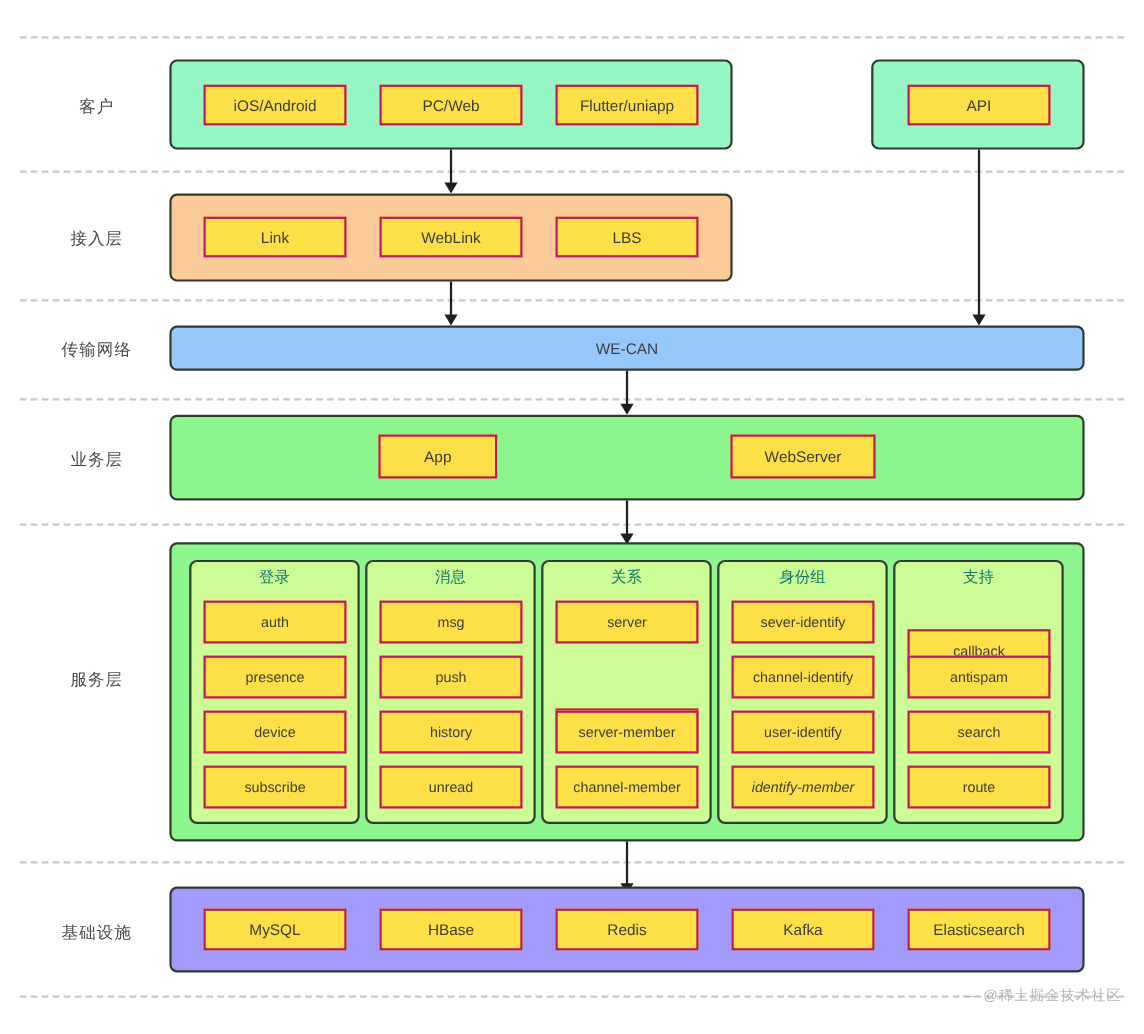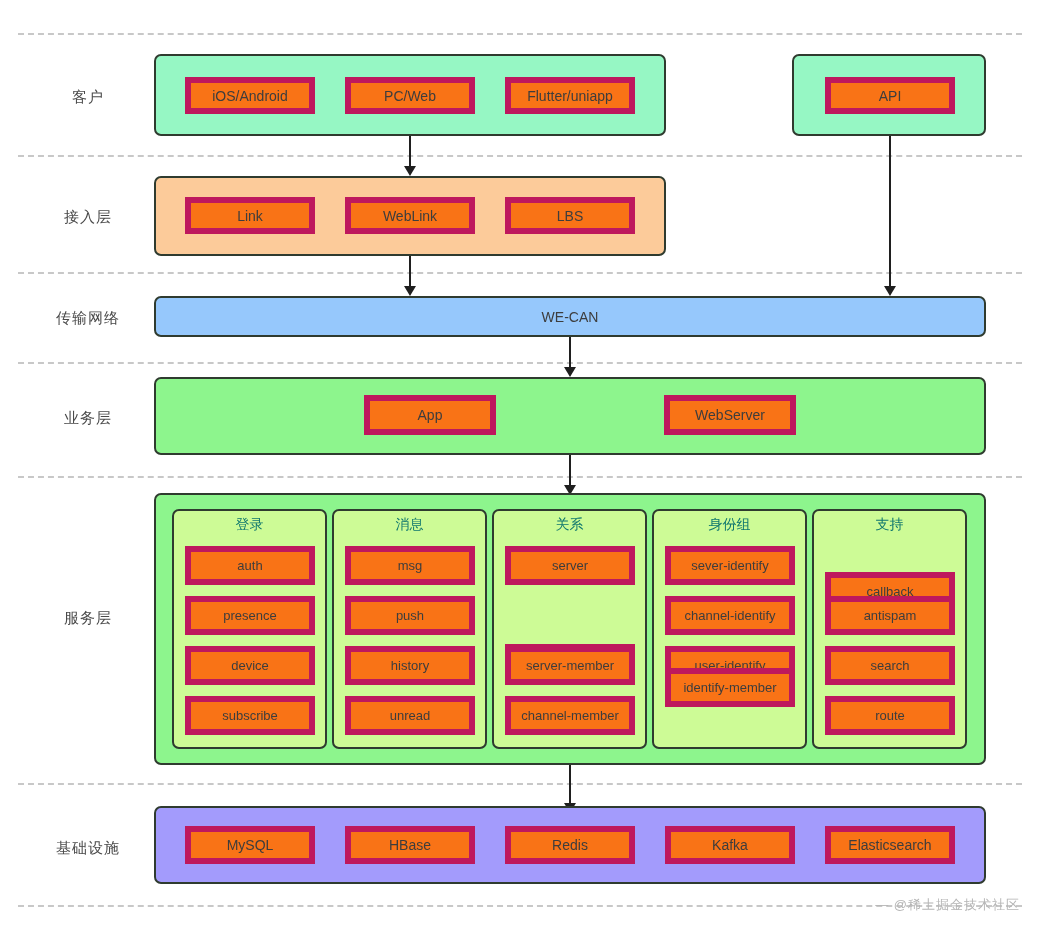--- a/index.html
+++ b/index.html
@@ -40,22 +40,22 @@
   }
   .band.green-light{background:#96f7c4;}
   .band.orange{background:#fccb9a;}
   .band.blue{background:#96c8fc;}
   .band.green{background:#8df58d;}
   .band.purple{background:#a39bfc;}
 
   
   .box{
     position:absolute;
-    background:#f97316;
-    border:6px solid #be185d;
+    background:#fde047;
+    border:2px solid #be185d;
     box-sizing:border-box;
     display:flex;
     align-items:center;
     justify-content:center;
     font-size:14px;
     color:#3d3d3d;
     white-space:nowrap;
   }
   .box.small{font-size:13px;}
 
@@ -152,21 +152,21 @@
   <div class="arrow-head" style="left:404px;top:286px;"></div>
 
   <div class="band blue" style="left:154px;top:296px;width:832px;height:41px;">
     <div class="band-label">WE-CAN</div>
   </div>
 
   <div class="arrow-line" style="left:569px;top:337px;height:32px;"></div>
   <div class="arrow-head" style="left:564px;top:367px;"></div>
 
   <div class="band green" style="left:154px;top:377px;width:832px;height:78px;"></div>
-  <div class="box" style="left:344px;top:395px;width:132px;height:40px;margin-left:20px;">App</div>
+  <div class="box" style="left:344px;top:395px;width:108px;height:40px;">App</div>
   <div class="box" style="left:664px;top:395px;width:132px;height:40px;">WebServer</div>
 
   <div class="arrow-line" style="left:569px;top:455px;height:32px;"></div>
   <div class="arrow-head" style="left:564px;top:485px;"></div>
 
   <div class="band green" style="left:154px;top:493px;width:832px;height:272px;"></div>
 
   <div class="group" style="left:172px;top:509px;width:155px;height:240px;">
     <div class="group-title">登录</div>
   </div>
@@ -190,21 +190,21 @@
   <div class="box small" style="left:505px;top:596px;width:130px;height:39px;margin-top:48px;">channel</div>
   <div class="box small" style="left:505px;top:646px;width:130px;height:39px;">server-member</div>
   <div class="box small" style="left:505px;top:696px;width:130px;height:39px;">channel-member</div>
 
   <div class="group" style="left:652px;top:509px;width:155px;height:240px;">
     <div class="group-title">身份组</div>
   </div>
   <div class="box small" style="left:665px;top:546px;width:130px;height:39px;">sever-identify</div>
   <div class="box small" style="left:665px;top:596px;width:130px;height:39px;">channel-identify</div>
   <div class="box small" style="left:665px;top:646px;width:130px;height:39px;">user-identify</div>
-  <div class="box small" style="left:665px;top:668px;width:130px;height:39px;">identify-member</div>
+  <div class="box small" style="left:665px;top:696px;width:130px;height:39px;font-style:italic;">identify-member</div>
 
   <div class="group" style="left:812px;top:509px;width:155px;height:240px;">
     <div class="group-title">支持</div>
   </div>
   <div class="box small" style="left:825px;top:572px;width:130px;height:39px;">callback</div>
   <div class="box small" style="left:825px;top:596px;width:130px;height:39px;">antispam</div>
   <div class="box small" style="left:825px;top:646px;width:130px;height:39px;">search</div>
   <div class="box small" style="left:825px;top:696px;width:130px;height:39px;">route</div>
 
   <div class="arrow-line" style="left:569px;top:765px;height:40px;"></div>

